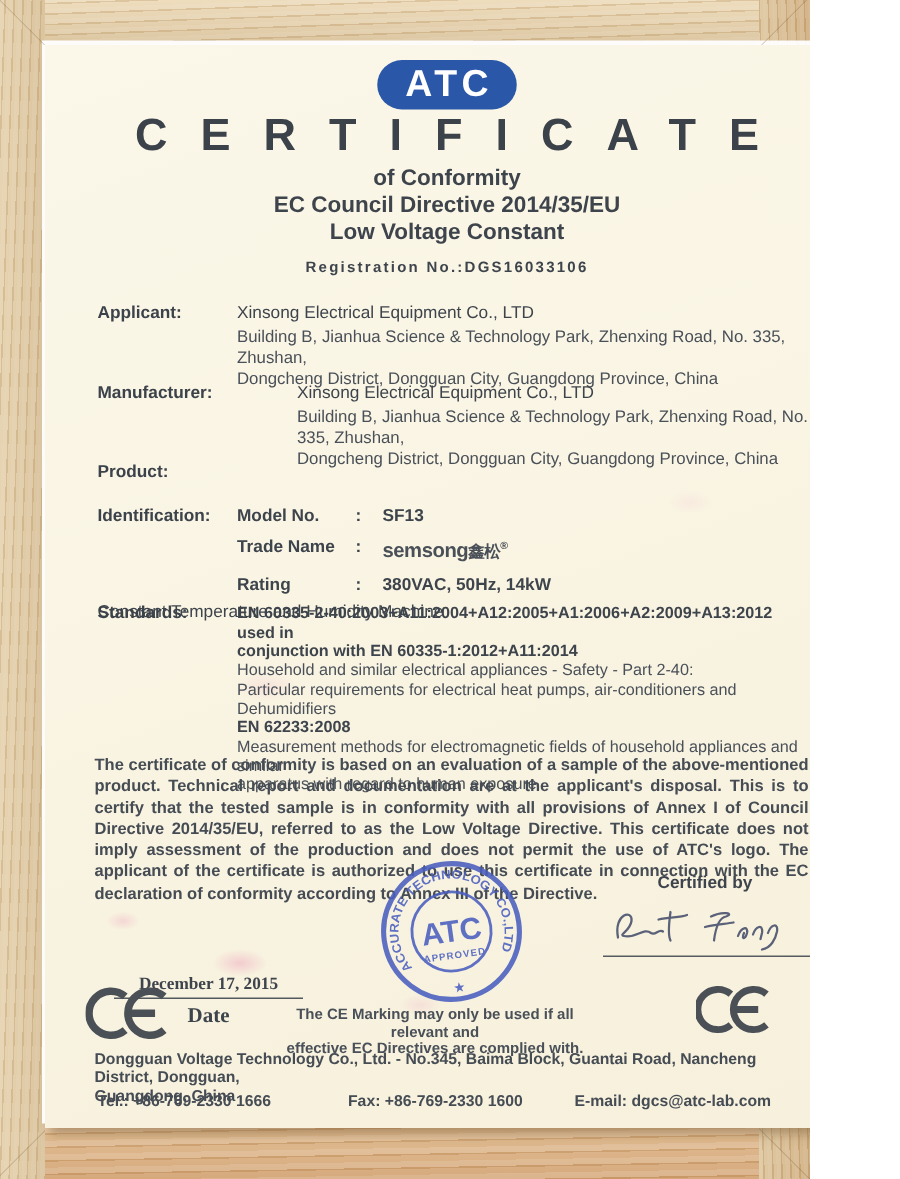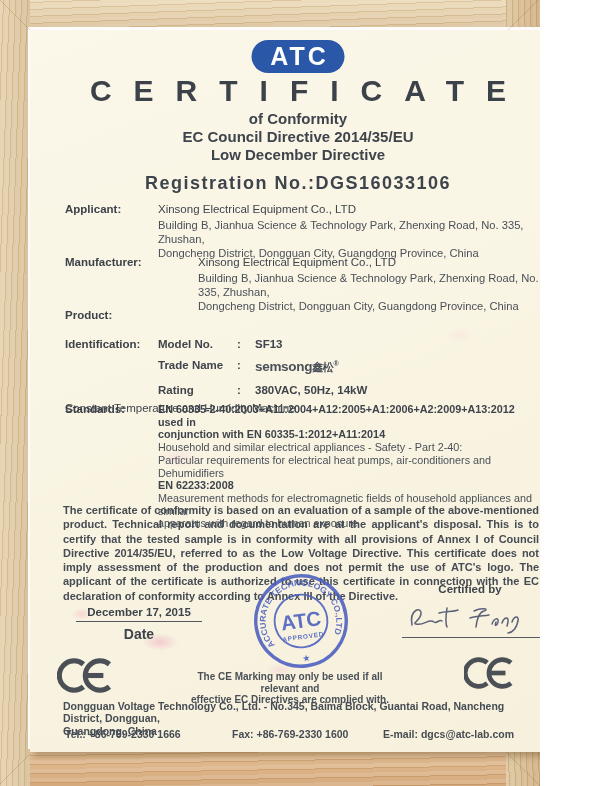--- a/index.html
+++ b/index.html
@@ -41,21 +41,21 @@
 
   
   .hdr{position:absolute;width:100%;text-align:center;font-weight:bold;color:#3e444c;}
   .atc-pill{position:absolute;top:10px;left:50%;transform:translateX(-50%);
     width:93px;height:33px;border-radius:17px;background:#2a57a8;
     color:#fff;font-weight:bold;font-size:25px;line-height:33px;text-align:center;letter-spacing:3px;text-indent:3px;}
   .title{top:44px;font-size:30px;letter-spacing:22px;text-indent:22px;white-space:nowrap;color:#3c424a;}
   .subtitle{top:80px;font-size:15px;}
   .directive1{top:98px;font-size:15px;}
   .directive2{top:116px;font-size:15px;}
-  .registration{top:143px;font-size:18px;letter-spacing:1.5px;}
+  .registration{top:143px;font-size:10px;letter-spacing:1.5px;}
 
   
   .field{position:absolute;left:35px;right:25px;display:flex;align-items:flex-start;}
   .flabel{flex:0 0 93px;font-weight:bold;font-size:11.5px;color:#3c424a;}
   .fvalue{flex:1;font-size:11.5px;}
   .fname{font-weight:normal;margin-bottom:4px;color:#3e444c;}
   .faddr{font-size:11.2px;line-height:13.8px;color:#4a5058;}
   .f-applicant{top:173px;} .f-manufacturer{top:226px;gap:40px;} .f-product{top:279px;flex-direction:column;}
   .f-identification{top:308px;} .f-standards{top:373px;}
   .idrow{display:flex;margin-bottom:9px;font-weight:bold;}
@@ -68,21 +68,21 @@
 
   
   .statement{position:absolute;left:33px;right:27px;top:473px;
     font-size:11px;font-weight:bold;line-height:14.3px;text-align:justify;color:#464c54;}
 
   
   .certified-by{position:absolute;left:370px;top:553px;width:140px;text-align:center;
     font-weight:bold;font-size:11.5px;}
   .signature{position:absolute;left:372px;top:569px;width:132px;height:36px;}
   .sig-line{position:absolute;left:372px;top:607px;width:146px;border-top:1.4px solid #565b61;}
-  .date-block{position:absolute;left:46px;top:576px;width:126px;text-align:center;}
+  .date-block{position:absolute;left:46px;top:620px;width:126px;text-align:center;font-family:Liberation Serif, serif;}
   .date-value{font-size:11.5px;font-weight:bold;padding-bottom:3px;border-bottom:1.5px solid #53585e;}
   .date-label{margin-top:4px;font-weight:bold;font-size:14px;}
   .stamp{position:absolute;left:222px;top:542px;width:98px;height:98px;opacity:.88;}
 
   
   .ce{color:#4b5056;}
   .ce-left{position:absolute;left:27px;top:628px;width:60px;height:35px;}
   .ce-right{position:absolute;left:434px;top:627px;width:53px;height:32px;}
   .ce-note{position:absolute;left:152px;top:641px;width:216px;text-align:center;
     font-size:10px;font-weight:bold;line-height:11.6px;color:#4a5058;}
@@ -117,21 +117,21 @@
   <div class="miter miter-bl"></div>
   <div class="miter miter-br"></div>
 
   <div class="paper">
     <div class="smudges"></div>
 
     <div class="atc-pill">ATC</div>
     <div class="hdr title">CERTIFICATE</div>
     <div class="hdr subtitle">of Conformity</div>
     <div class="hdr directive1">EC Council Directive 2014/35/EU</div>
-    <div class="hdr directive2">Low December Directive</div>
+    <div class="hdr directive2">Low Voltage Constant</div>
     <div class="hdr registration">Registration No.:DGS16033106</div>
 
     <div class="field f-applicant">
       <div class="flabel">Applicant:</div>
       <div class="fvalue">
         <div class="fname">Xinsong Electrical Equipment Co., LTD</div>
         <div class="faddr">Building B, Jianhua Science &amp; Technology Park, Zhenxing Road, No. 335, Zhushan,</div>
         <div class="faddr">Dongcheng District, Dongguan City, Guangdong Province, China</div>
       </div>
     </div>

